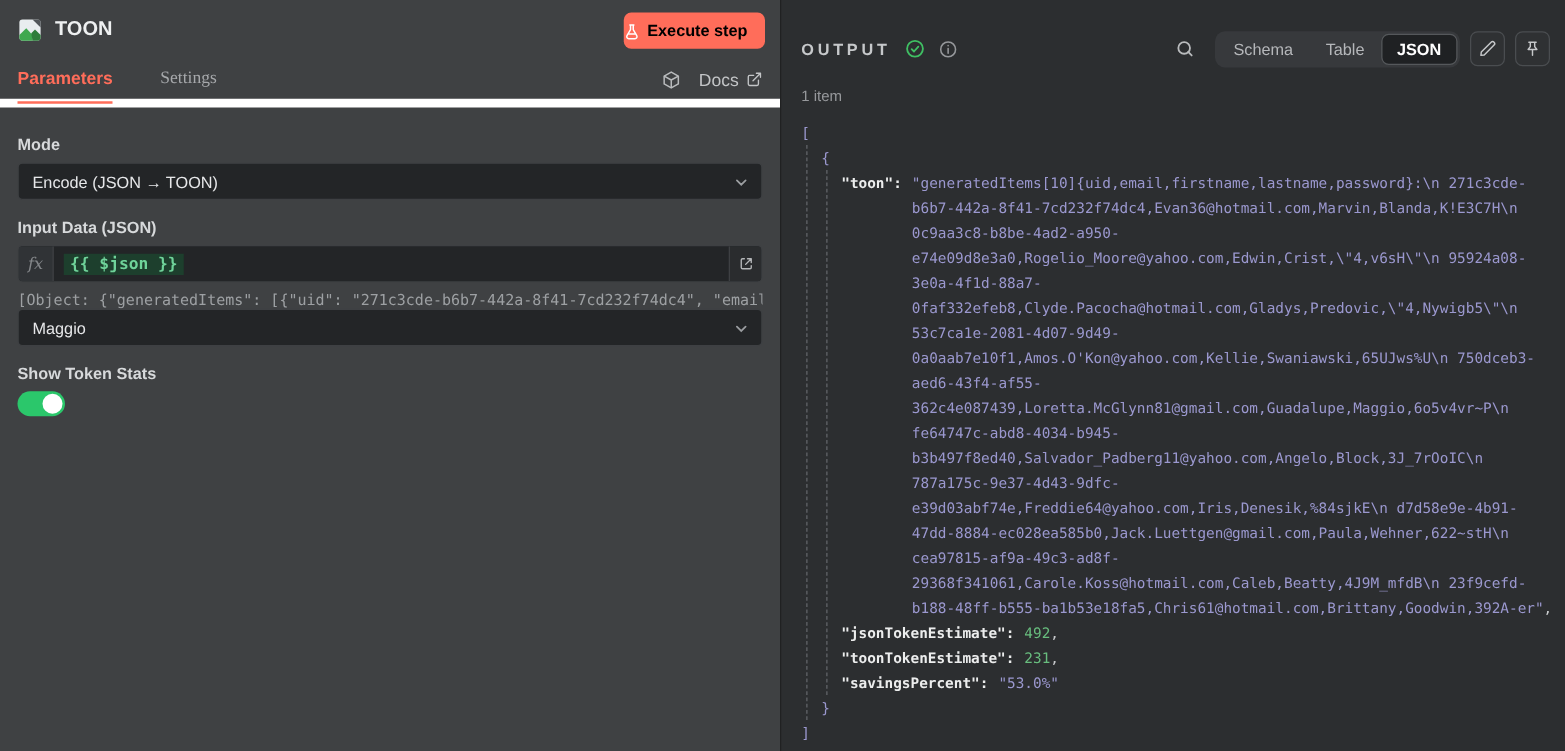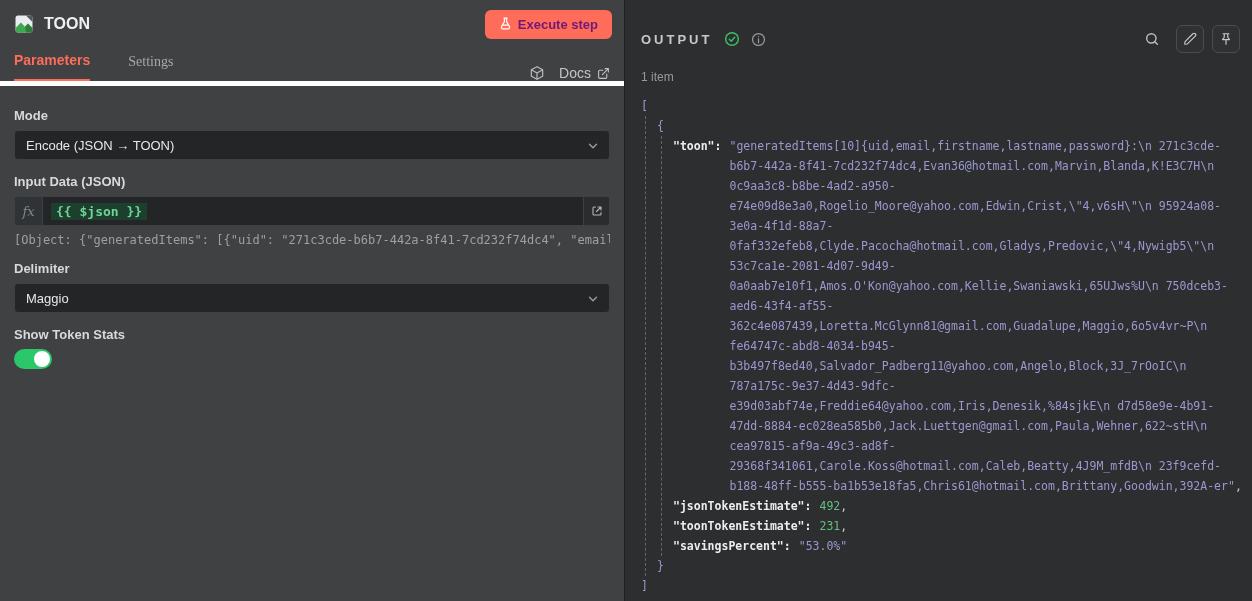--- a/index.html
+++ b/index.html
@@ -5,24 +5,24 @@
   * { box-sizing: border-box; margin: 0; padding: 0; }
   html,body { width:1252px; height:601px; overflow:hidden; background:#232425;
               font-family:"Liberation Sans", sans-serif; }
   .app { display:flex; width:1252px; height:601px; }
 
   
   .left { width:624px; background:#3f4143; display:flex; flex-direction:column; }
   .node-header { position:relative; height:48px; display:flex; align-items:center; padding:0 14px; }
   .node-icon { width:20px; height:20px; margin-right:10px; }
   .node-title { color:#eef0f1; font-size:16px; font-weight:bold; }
-  .execute-btn { position:absolute; right:12px; top:10px; background:#ff6d5a; color:#701a75;
-    border:none; border-radius:6px; font-size:13px; font-weight:bold; padding:7px 14px 7px 14px;
-    display:flex; align-items:flex-start; gap:6px; cursor:pointer; font-family:inherit; }
-  .tabbar { display:flex; align-items:flex-end; height:38px; padding:0 14px; border-bottom:5px solid #ffffff; }
+  .execute-btn { position:absolute; right:12px; top:10px; background:#ff6d5a; color:#000000;
+    border:none; border-radius:6px; font-size:13px; font-weight:bold; padding:7px 14px 7px 0;
+    display:flex; align-items:flex-end; gap:6px; cursor:pointer; font-family:inherit; }
+  .tabbar { display:flex; align-items:center; height:38px; padding:0 14px; border-bottom:7px solid #ffffff; }
   .tab { font-size:14px; color:#a6a8ab; padding:9px 0 11px; cursor:pointer; }
   .tab.active { color:#ff6d5a; font-weight:bold; border-bottom:2px solid #ff6d5a; }
   .tab + .tab { margin-left:38px;font-family:Liberation Serif, serif; }
   .tabbar-right { margin-left:auto; display:flex; align-items:center; gap:14px; color:#b9bbbd; }
   .docs-link { display:flex; align-items:center; gap:6px; font-size:14px; color:#c3c5c7; cursor:pointer; }
   .params-body { padding:8px 14px; }
   .field-label { font-size:13px; font-weight:600; color:#d7d9db; margin:14px 0 7px; }
   .select { position:relative; height:30px; background:#232527; border:1px solid #3e4043; border-radius:4px;
     display:flex; align-items:center; padding:0 28px 0 11px; color:#e6e7e9; font-size:13px; cursor:pointer; }
   .select .chev { position:absolute; right:9px; top:8px; }
@@ -143,21 +143,20 @@
           <span class="hl">{{ $json }}</span>
         </div>
         <div class="expr-expand">
           <svg width="12" height="12" viewBox="0 0 24 24" fill="none" stroke="#b5b7b9" stroke-width="2.2" stroke-linecap="round" stroke-linejoin="round">
             <path d="M14 4h6v6M20 4 11 13M9 4H6a2 2 0 0 0-2 2v12a2 2 0 0 0 2 2h12a2 2 0 0 0 2-2v-3"></path>
           </svg>
         </div>
       </div>
       <div class="expr-preview">[Object: {"generatedItems": [{"uid": "271c3cde-b6b7-442a-8f41-7cd232f74dc4", "email": "E…</div>
 
-      <div class="field-label">Delimiter</div>
       <div class="select">
         <span>Maggio</span>
         <span class="chev">
           <svg width="14" height="14" viewBox="0 0 24 24" fill="none" stroke="#9a9da0" stroke-width="2.4" stroke-linecap="round">
               <path d="m6 9 6 6 6-6"></path>
             </svg>
         </span>
       </div>
 
       <div class="field-label">Show Token Stats</div>
@@ -184,20 +183,25 @@
           </svg>
         </span>
       </span>
       <div class="out-right">
         <span class="search-btn">
           <svg width="16" height="16" viewBox="0 0 24 24" fill="none" stroke="#b9bbbd" stroke-width="2.2" stroke-linecap="round">
             <circle cx="11" cy="11" r="7"></circle>
               <path d="m20 20-4.2-4.2"></path>
           </svg>
         </span>
+        <div class="seg">
+          <div class="seg-item">Schema</div>
+          <div class="seg-item">Table</div>
+          <div class="seg-item active">JSON</div>
+        </div>
         <div class="icon-btn">
           <svg width="14" height="14" viewBox="0 0 24 24" fill="none" stroke="#c6c8ca" stroke-width="2" stroke-linecap="round" stroke-linejoin="round">
             <path d="M17 3a2.8 2.8 0 0 1 4 4L7.5 20.5 3 21l.5-4.5Z"></path>
           </svg>
         </div>
         <div class="icon-btn">
           <svg width="14" height="14" viewBox="0 0 24 24" fill="none" stroke="#c6c8ca" stroke-width="2" stroke-linecap="round" stroke-linejoin="round">
             <path d="M7 3h10M9 3v6l-3 4h12l-3-4V3M12 13v8"></path>
           </svg>
         </div>

